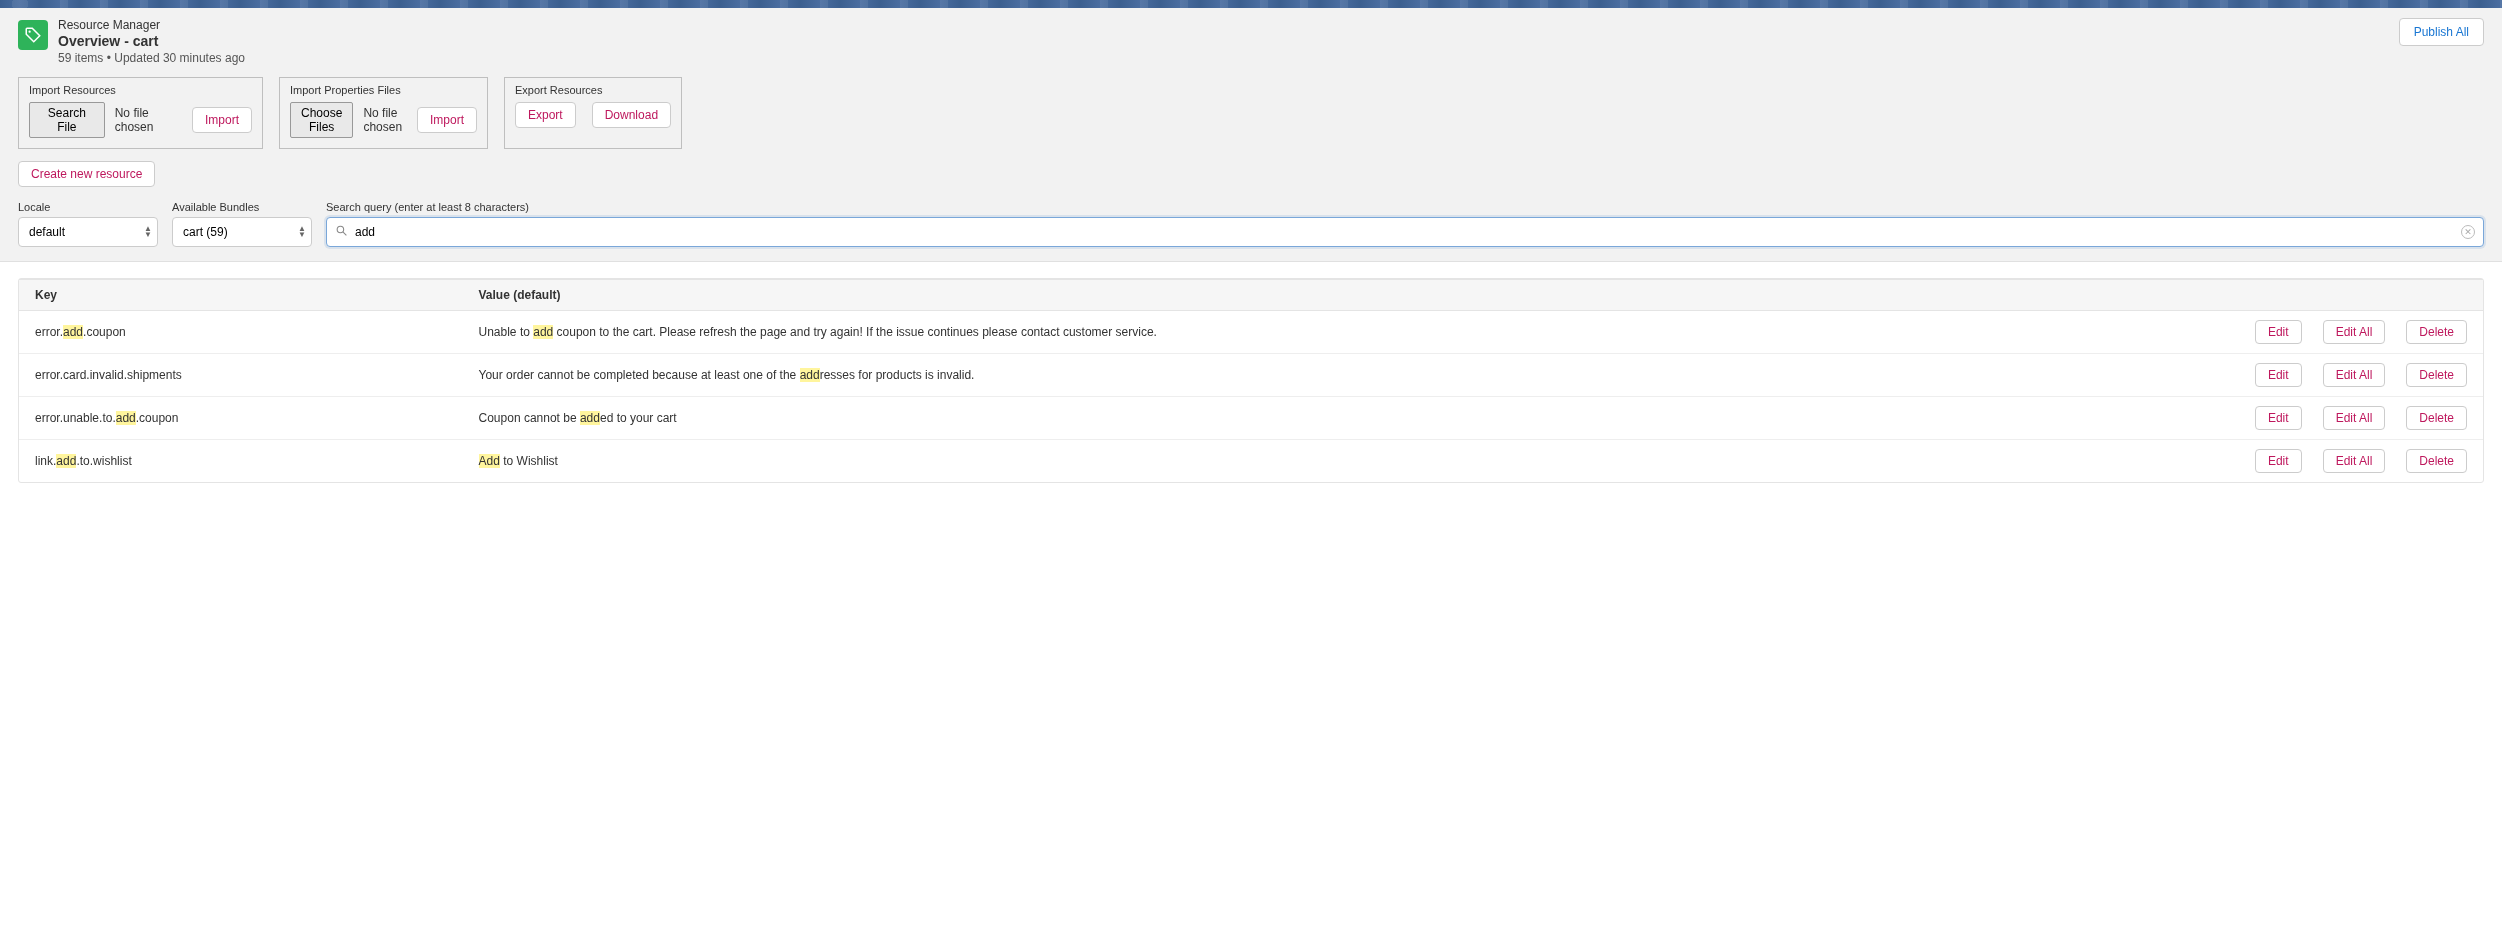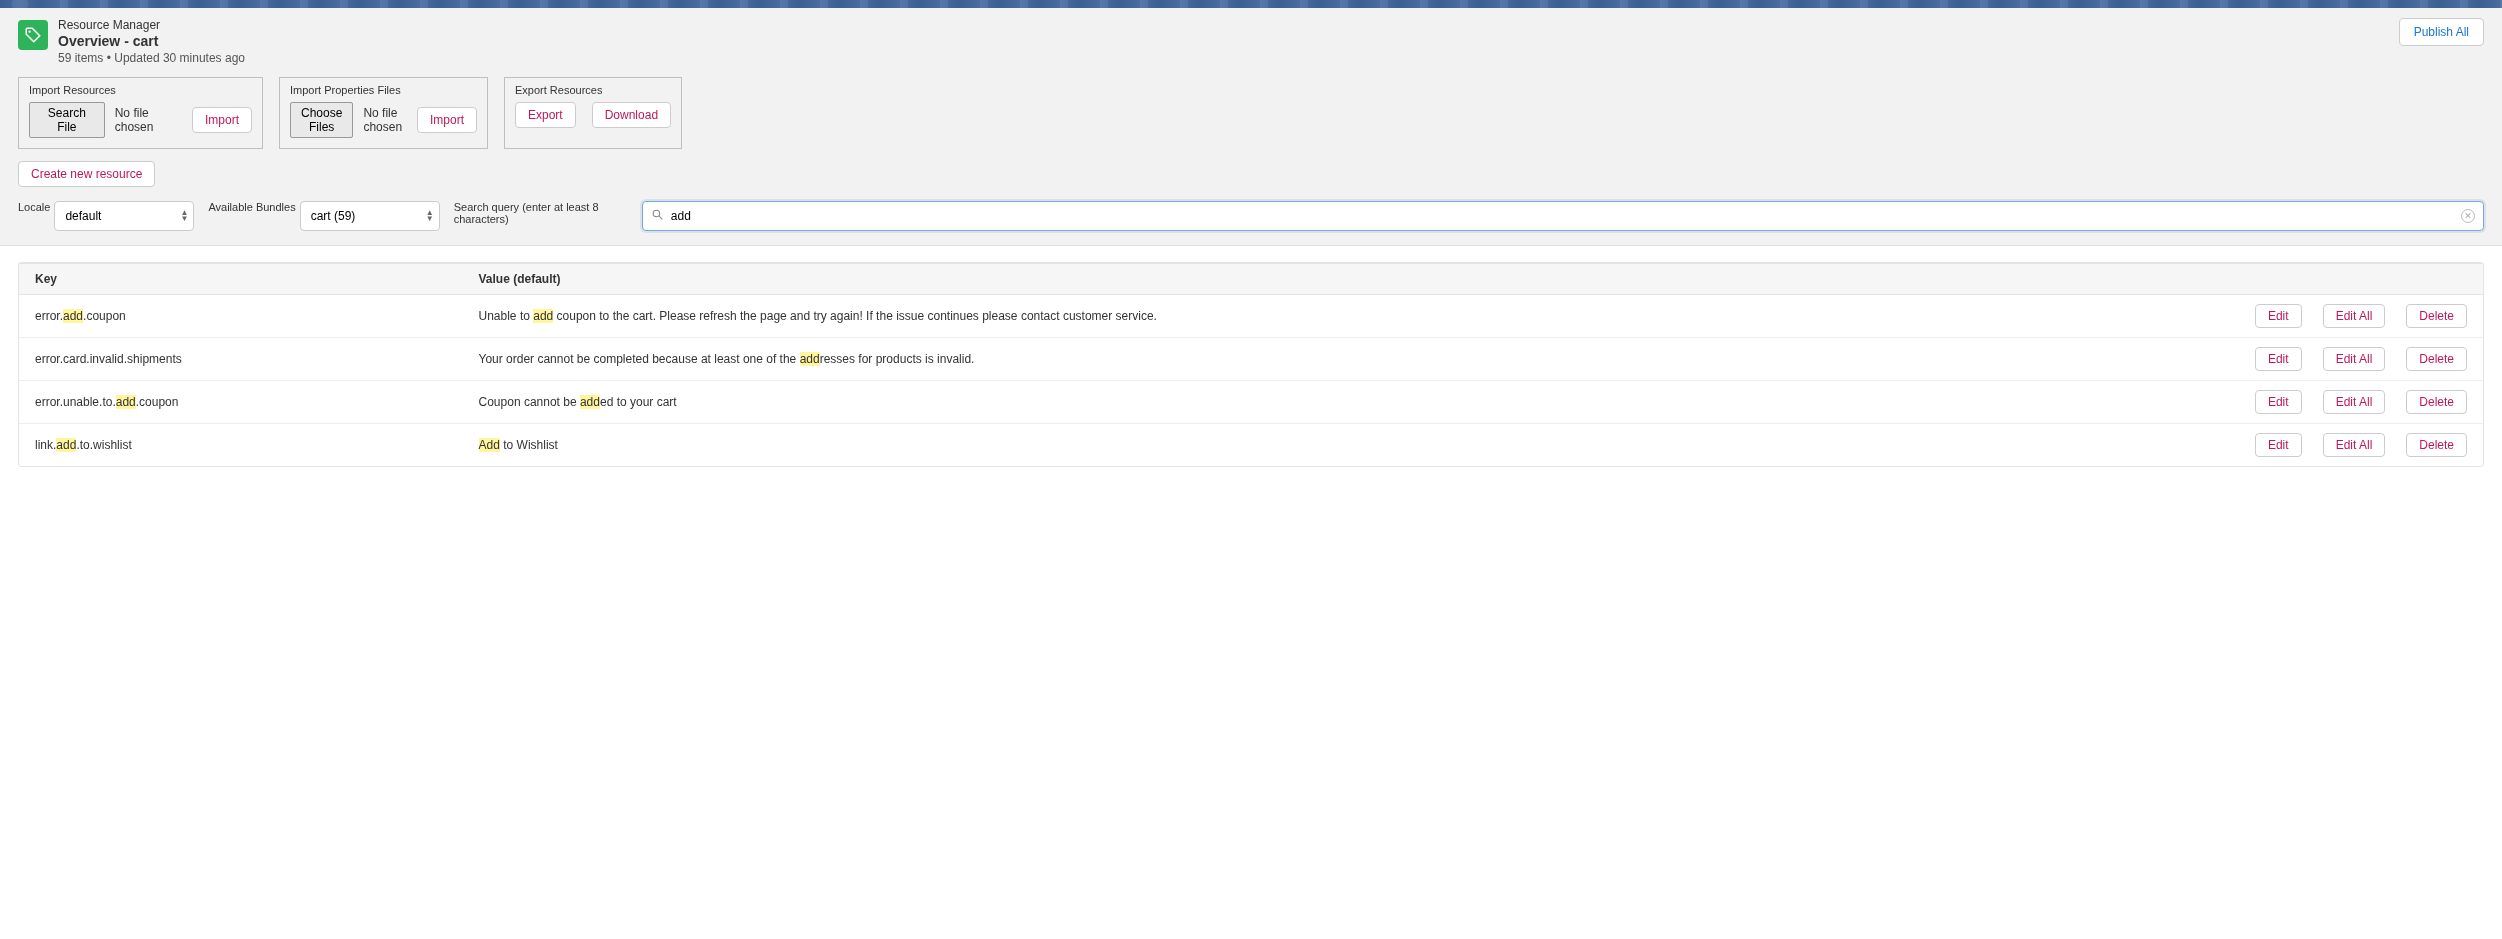--- a/index.html
+++ b/index.html
@@ -19,21 +19,21 @@
 .boxes-row { display:flex; gap:16px; margin-top:12px; }
 .fieldset { border:1px solid #bfbfbf; padding:8px 10px 10px; position:relative; }
 .fieldset .legend { font-size:11px; color:#333; display:block; margin-bottom:6px; margin-top:-2px; }
 .fieldset-inner { display:flex; align-items:center; gap:10px; }
 .file-btn { background:#e9e9e9; border:1px solid #999; border-radius:2px; padding:3px 10px; font-size:12px; cursor:pointer; }
 .no-file { font-size:12px; color:#333; }
 .imp-btn { margin-left:40px; }
 .export-row .btn-link + .btn-link { margin-left:6px; }
 .create-row { margin-top:12px; }
 .filter-row { display:flex; gap:14px; margin-top:14px; align-items:flex-end; }
-.field-col { display:flex; gap:4px; }
+.field-col { display:flex; flex-direction:column; gap:4px; }
 .field-label { font-size:11px; color:#333; }
 .select-wrap { position:relative; width:140px; }
 .select-wrap input { width:100%; height:30px; border:1px solid #ccc; border-radius:4px; padding:0 22px 0 10px; font-size:12px; background:#fff; }
 .select-arrows { position:absolute; right:6px; top:50%; transform:translateY(-50%); display:flex; flex-direction:column; line-height:6px; font-size:8px; color:#666; pointer-events:none; }
 .search-col { flex:1; }
 .search-wrap { position:relative; width:100%; }
 .search-wrap input { width:100%; height:30px; border:1px solid #7aa7d9; border-radius:4px; padding:0 30px 0 28px; font-size:12px; outline:none; box-shadow:0 0 0 2px rgba(74,131,201,0.15); }
 .search-icon { position:absolute; left:9px; top:50%; transform:translateY(-50%); color:#888; }
 .clear-icon { position:absolute; right:9px; top:50%; transform:translateY(-50%); color:#aaa; cursor:pointer; width:14px; height:14px; border-radius:50%; border:1px solid #bbb; display:flex; align-items:center; justify-content:center; font-size:9px; }
 .content { padding:16px 18px; }

